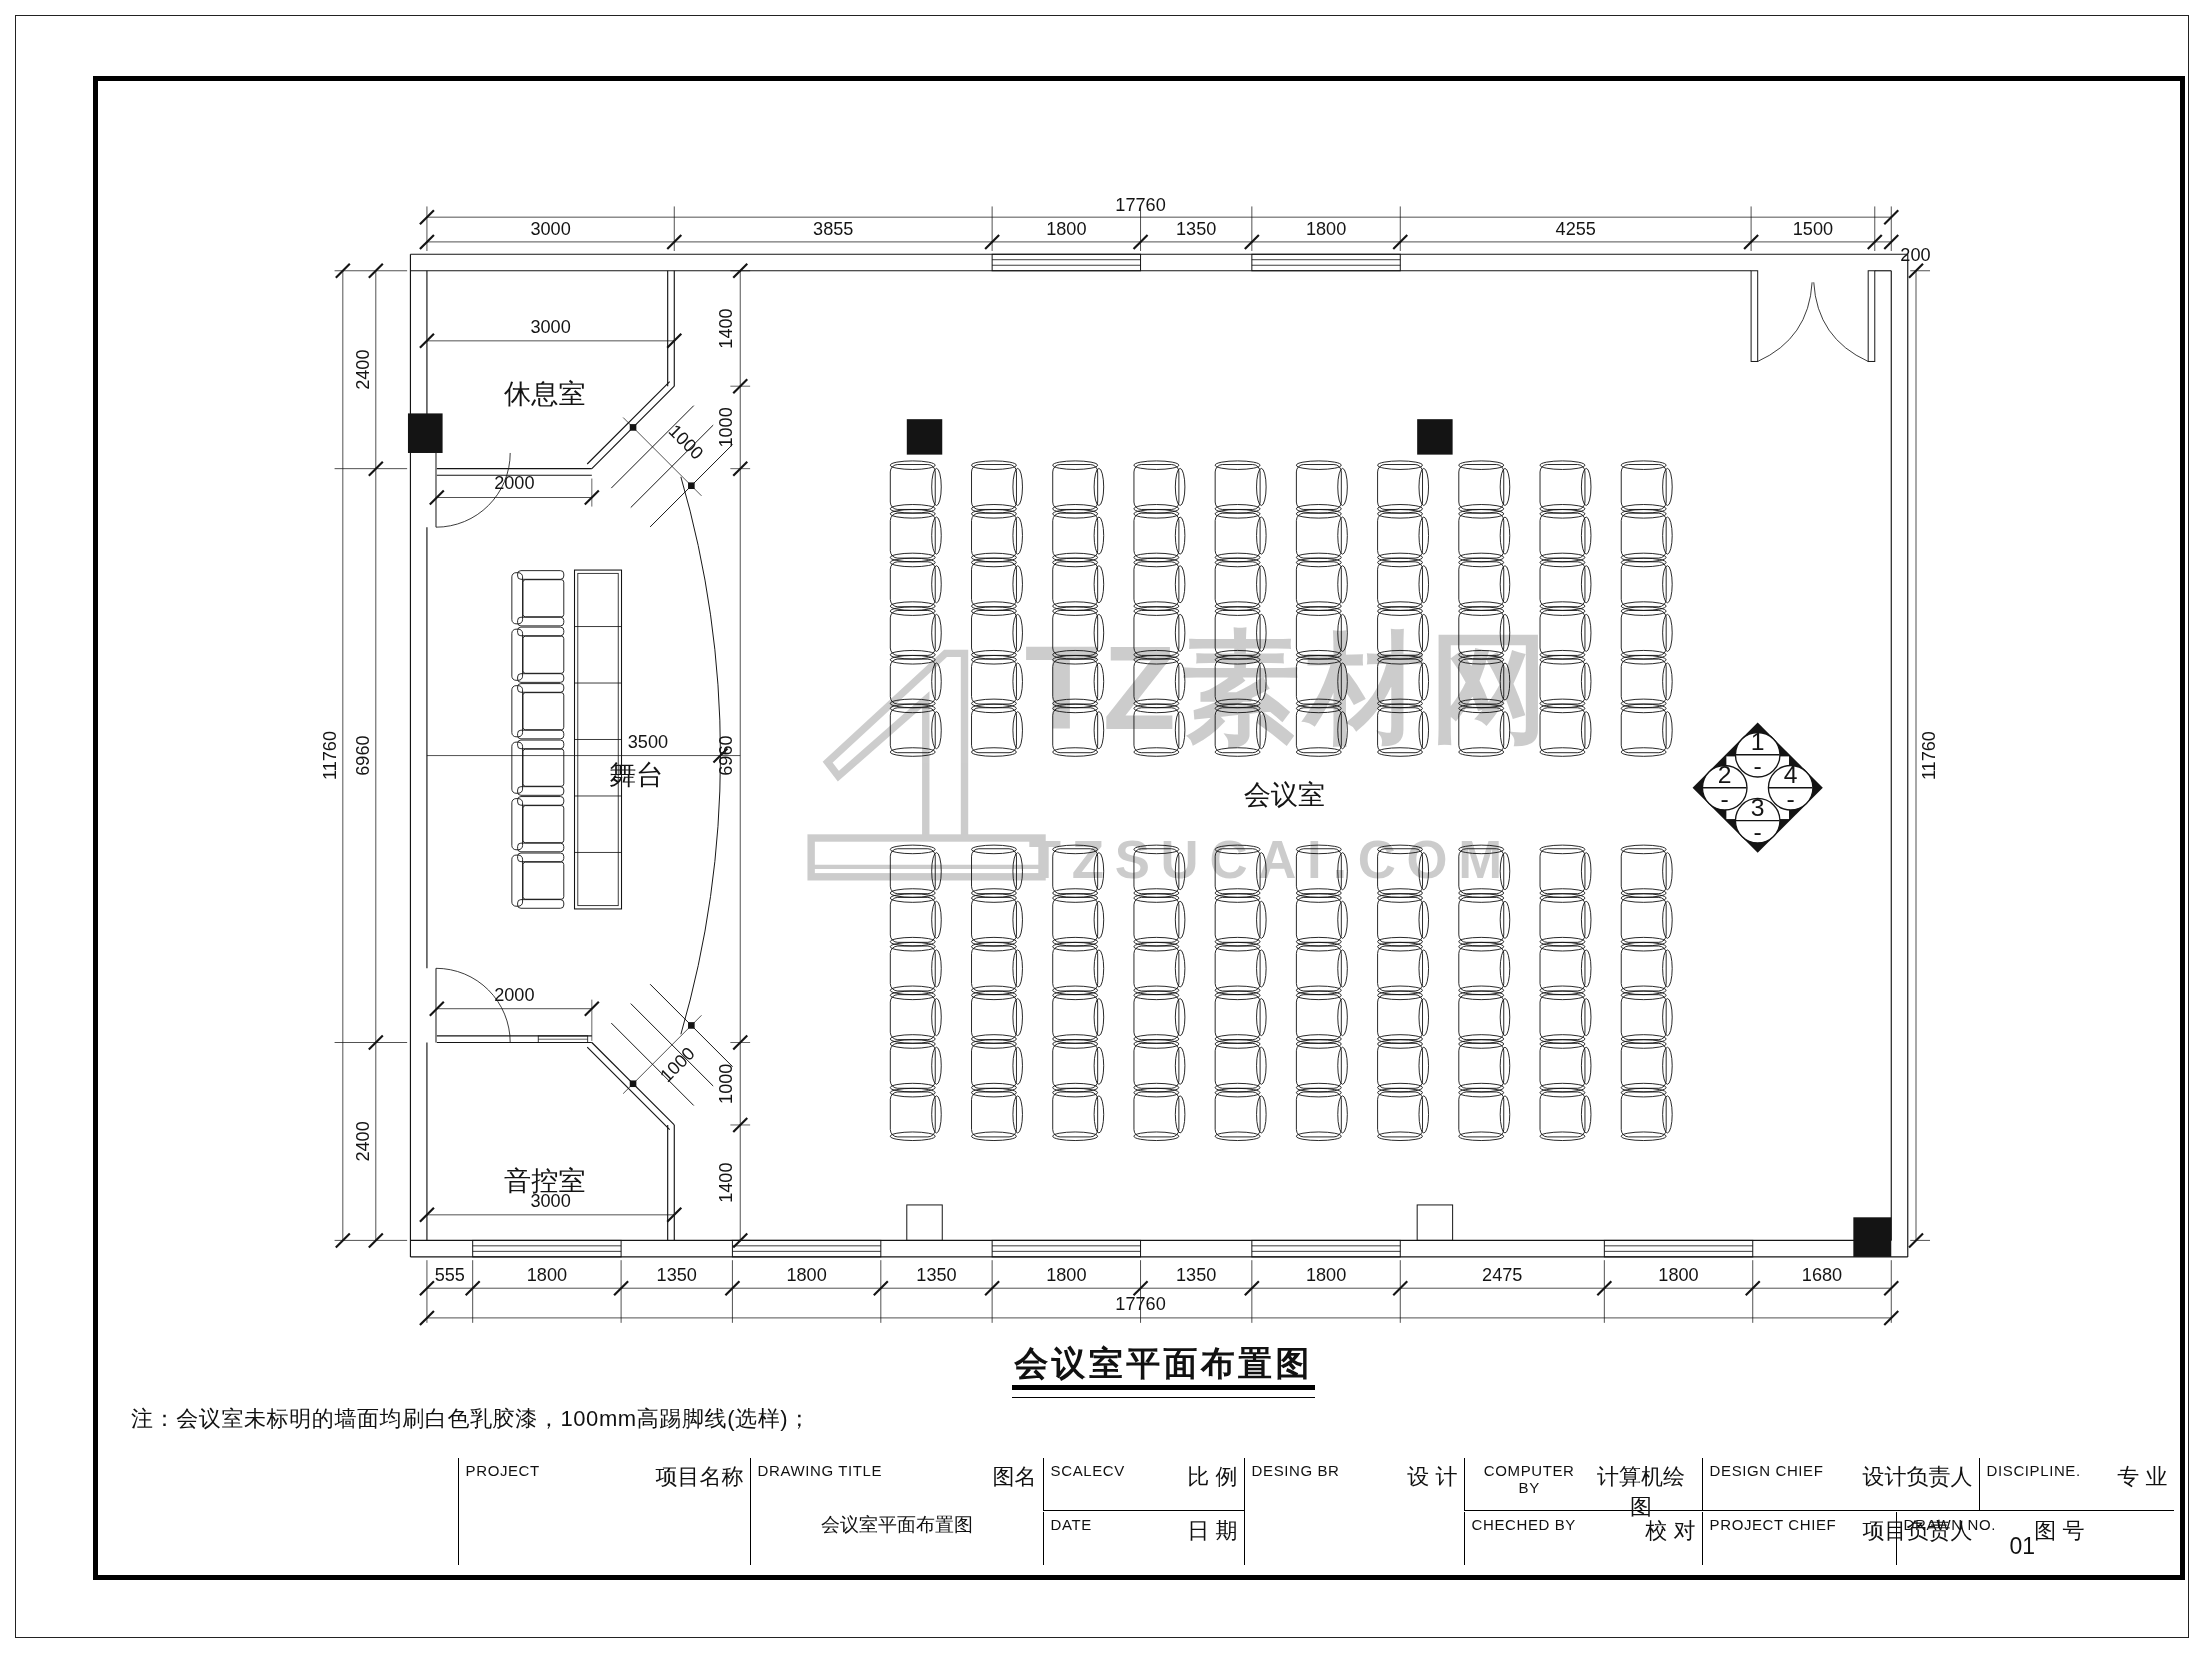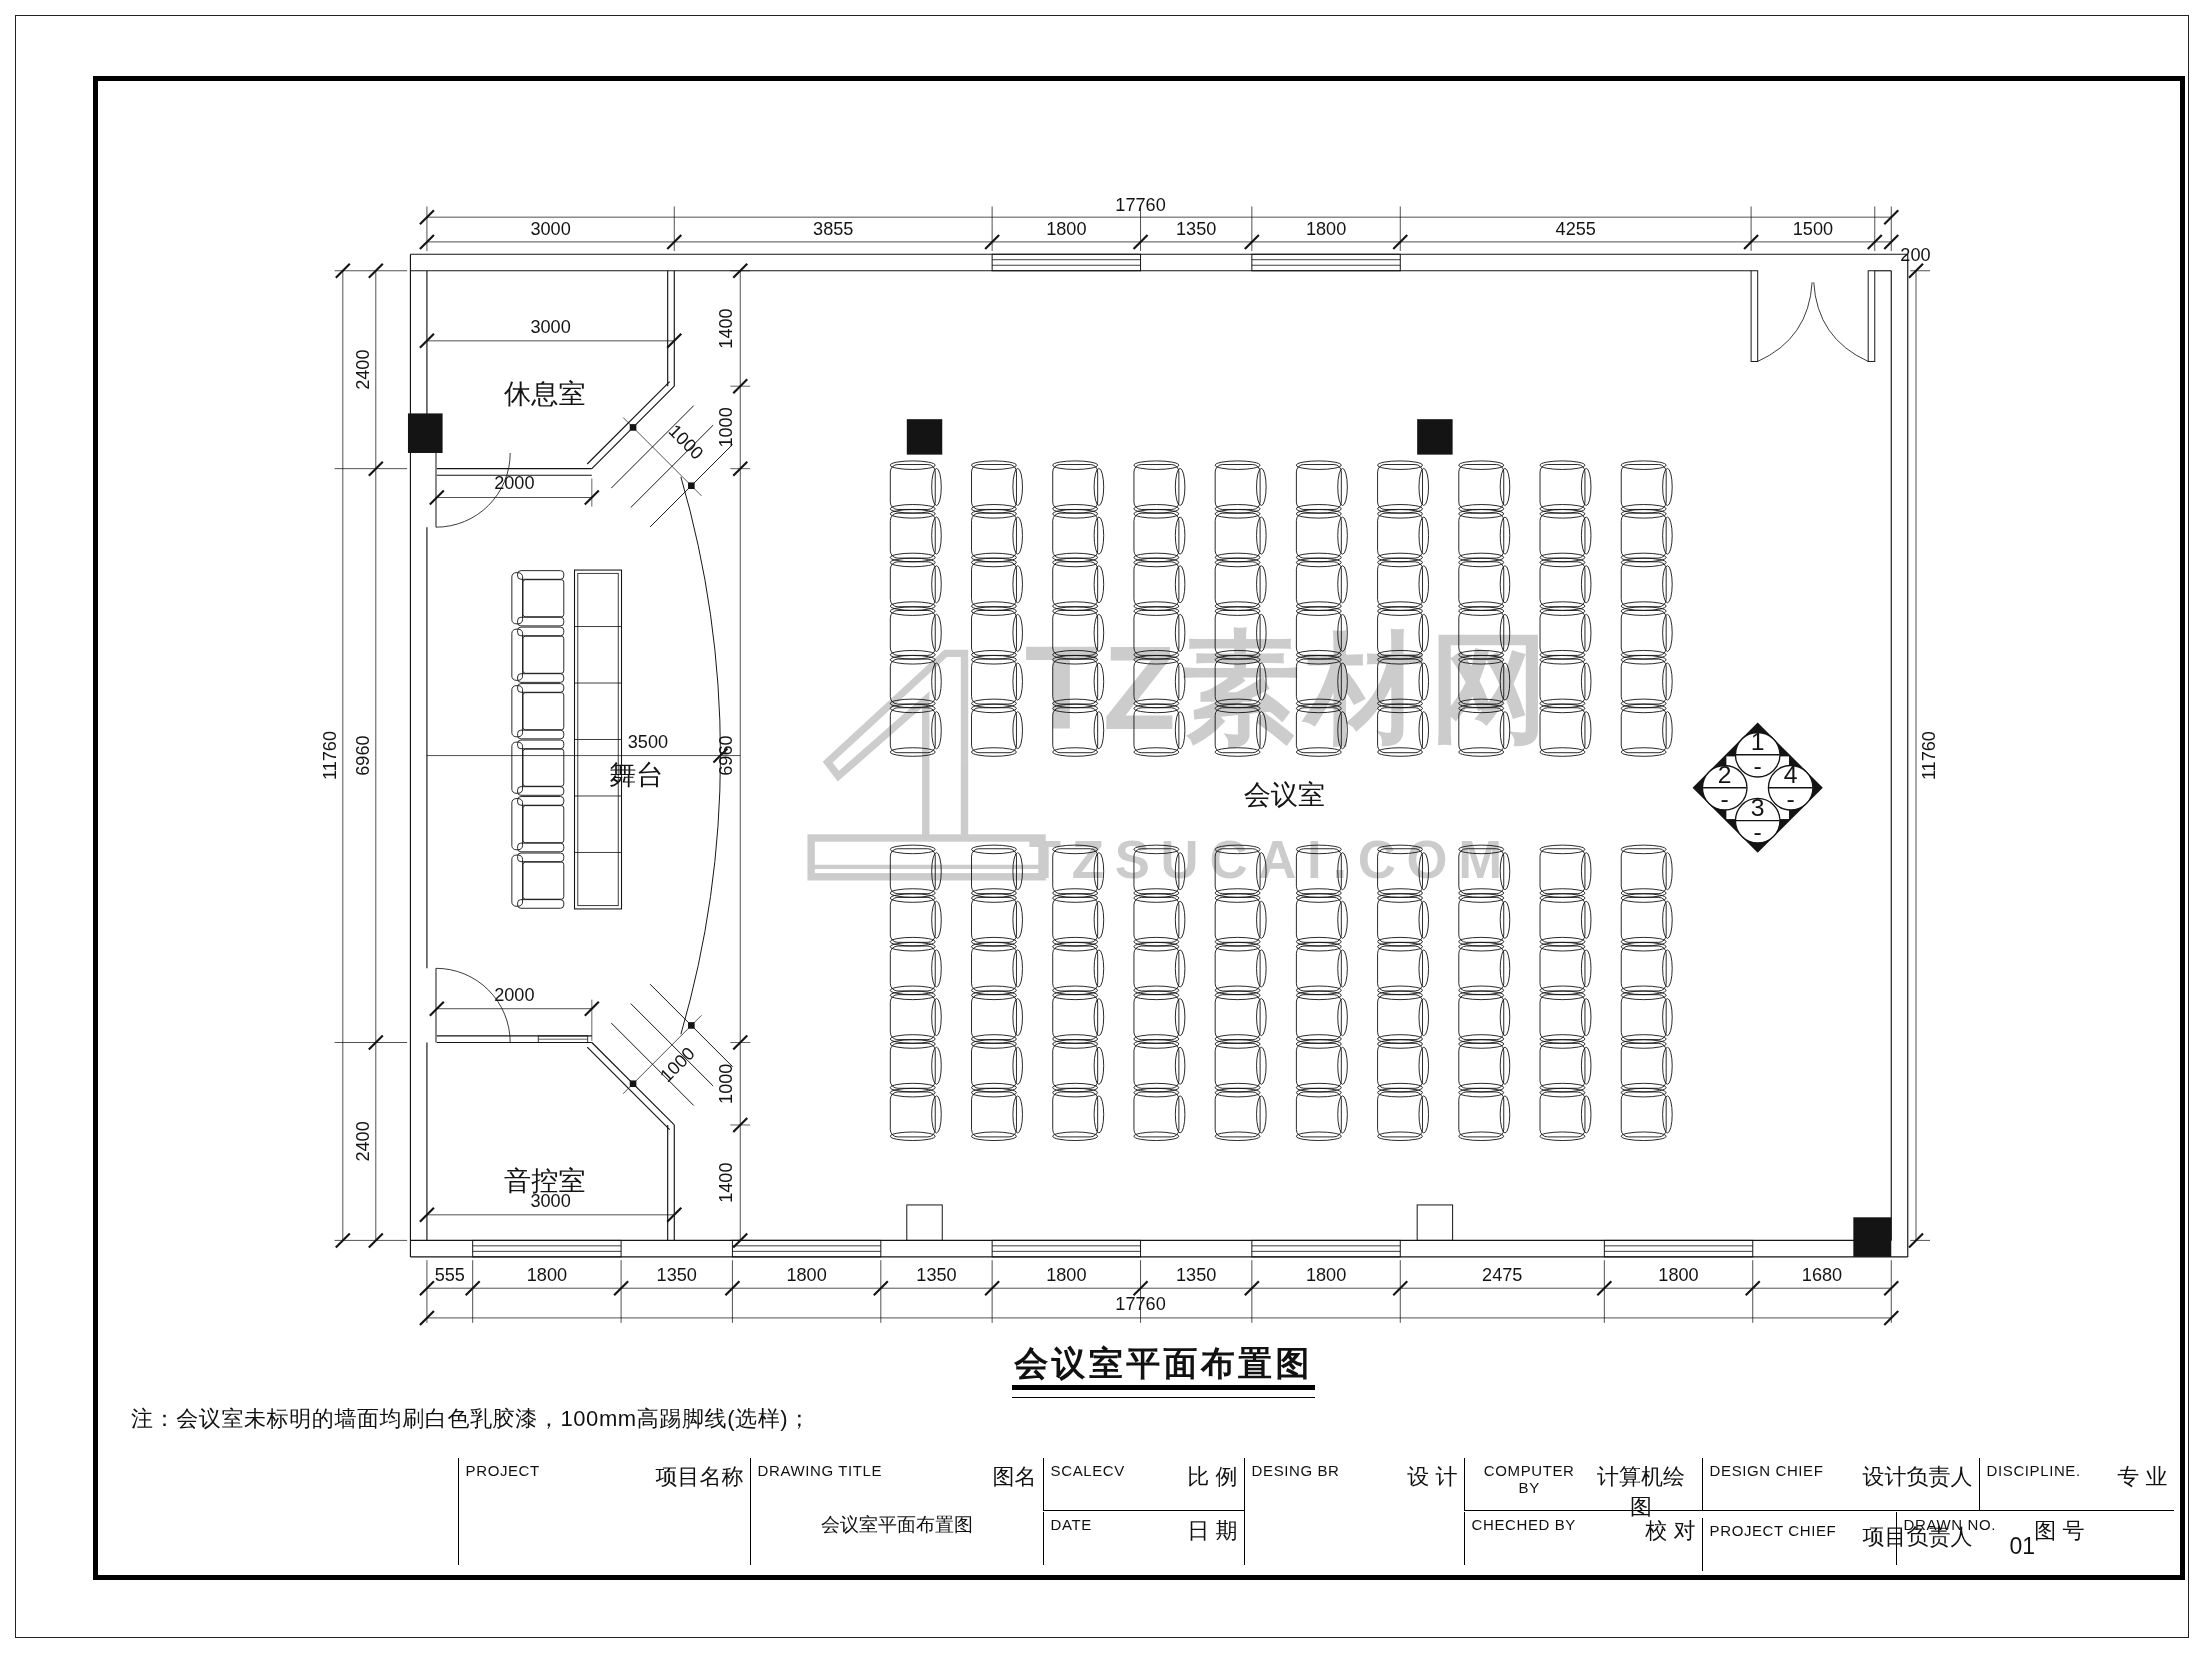--- a/index.html
+++ b/index.html
@@ -850,21 +850,21 @@
         <span class="tb-en">CHECHED BY</span>
         <span class="tb-zh">校  对</span>
       </div>
     </div>
     <div class="tb-cell tb-split" style="left:1702px;top:1458px;width:277px;height:53px;">
       <div class="tb-col">
         <span class="tb-en">DESIGN CHIEF</span>
         <span class="tb-zh">设计负责人</span>
       </div>
     </div>
-    <div class="tb-cell" style="left:1702px;top:1512px;width:277px;height:53px;margin-top:6px;">
+    <div class="tb-cell" style="left:1702px;top:1512px;width:277px;height:53px;">
       <div class="tb-col">
         <span class="tb-en">PROJECT CHIEF</span>
         <span class="tb-zh">项目负责人</span>
       </div>
     </div>
     <div class="tb-cell tb-split" style="left:1979px;top:1458px;width:195px;height:53px;border-right:none;">
       <div class="tb-col">
         <span class="tb-en">DISCIPLINE.</span>
         <span class="tb-zh">专  业</span>
       </div>

